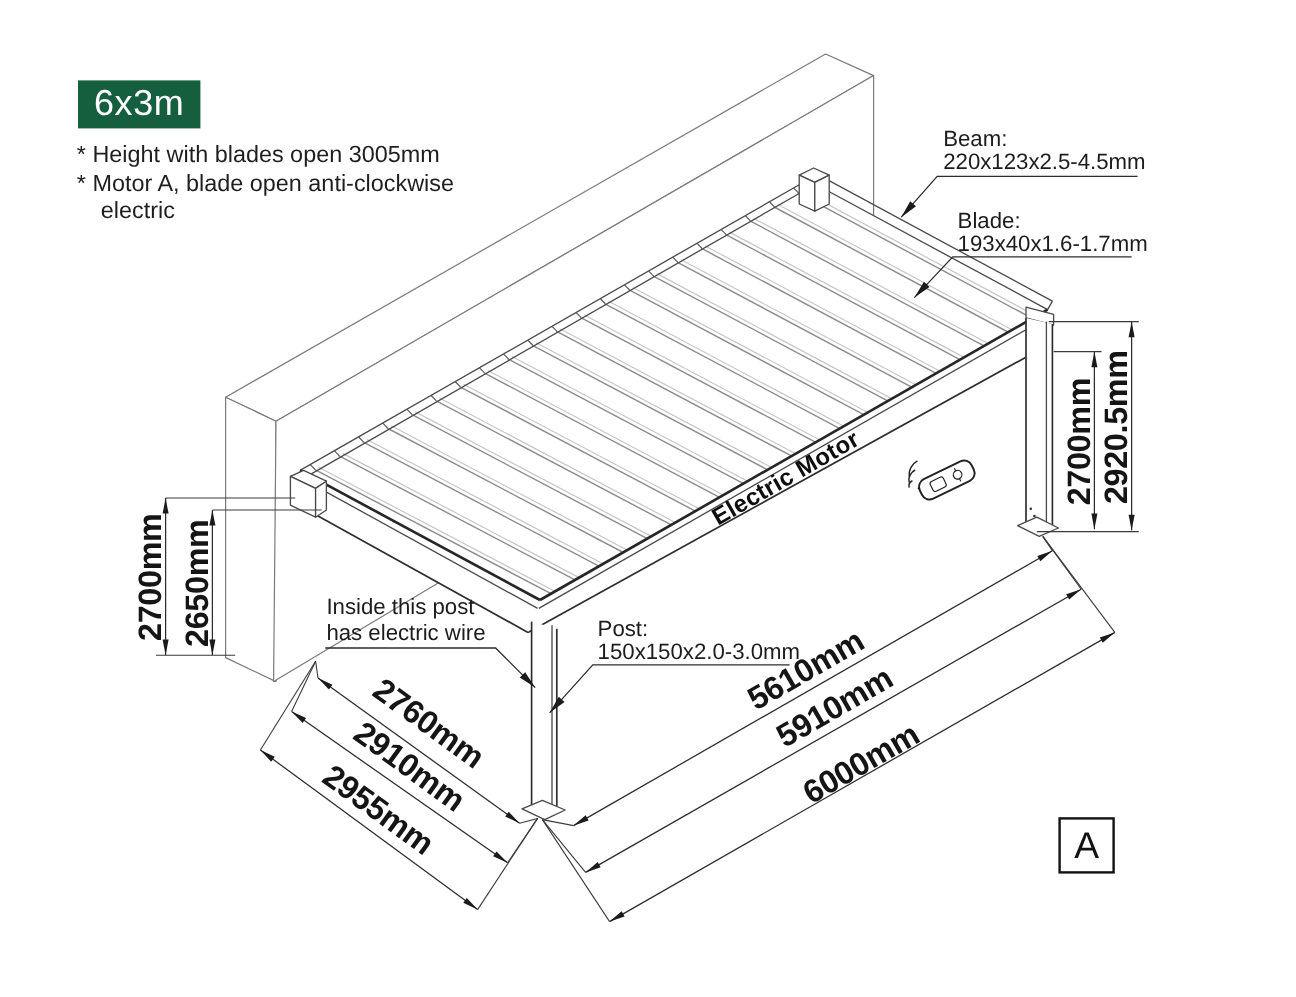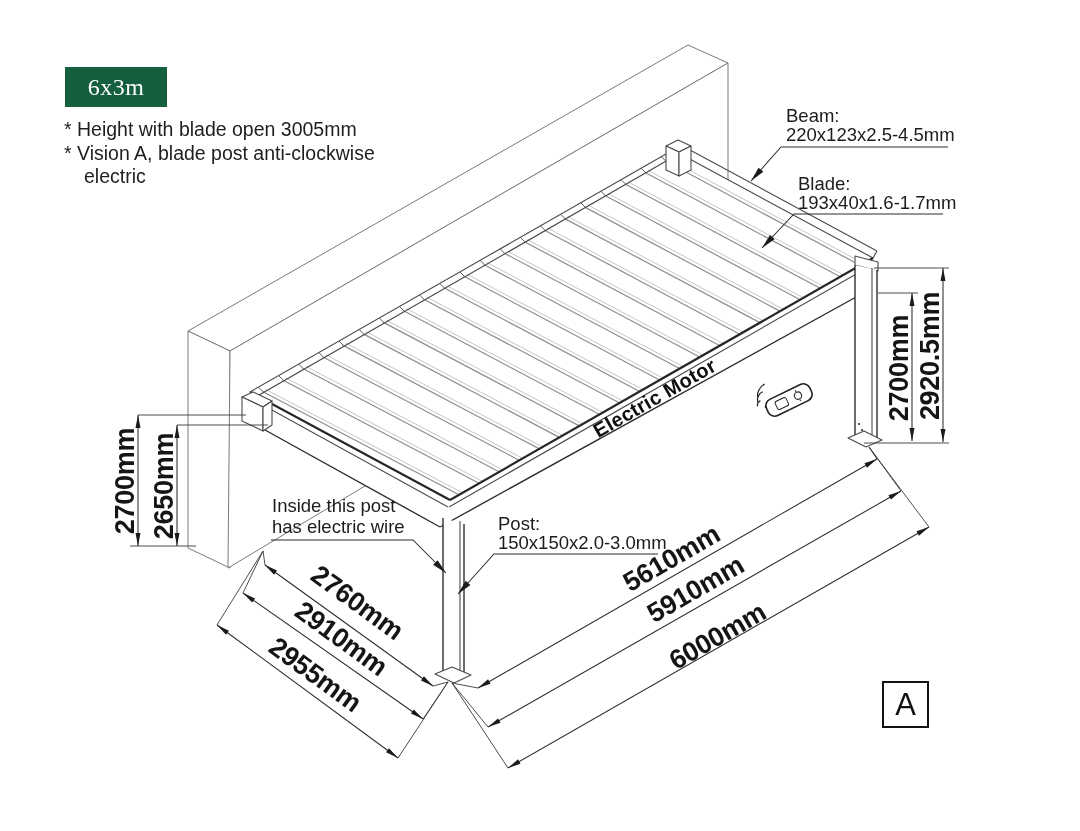--- a/index.html
+++ b/index.html
@@ -1,21 +1,21 @@
 <!DOCTYPE html>
 <html><head>
 <meta charset="utf-8">
 <style>
   html,body{margin:0;padding:0;background:#ffffff;}
   body{width:1080px;height:831px;position:relative;font-family:"Liberation Sans",sans-serif;}
   .stage{position:absolute;left:0;top:0;width:1080px;height:831px;background:#fff;overflow:hidden;}
   svg{position:absolute;left:0;top:0;}
 
   .badge{position:absolute;left:65px;top:67px;width:102px;height:40px;background:#155e3e;color:#fff;
-         display:flex;align-items:center;justify-content:center;font-size:24px;letter-spacing:.5px;font-family:Liberation Serif, serif;}
+         display:flex;align-items:center;justify-content:center;font-size:30px;letter-spacing:.5px;}
   .notes{position:absolute;left:64px;top:118px;font-size:19.5px;line-height:23.5px;color:#1e1e1e;}
   .notes .indent{padding-left:20px;}
   .viewbox{position:absolute;left:882px;top:681px;width:43px;height:43px;border:2.5px solid #121212;
            display:flex;align-items:center;justify-content:center;font-size:31px;color:#121212;background:#fff;}
 
   
   .w{stroke:#7a7a7a;stroke-width:1;fill:#ffffff;stroke-linejoin:round;}
   .rfill{fill:#ffffff;stroke:none;}
   .rl{stroke:#4a4a4a;stroke-width:1.1;fill:none;}
   .rlf{stroke:#4a4a4a;stroke-width:1.1;fill:#ffffff;stroke-linejoin:round;}
@@ -262,19 +262,19 @@
       <text class="co" x="498" y="549">150x150x2.0-3.0mm</text>
       <text class="co" x="272" y="512">Inside this post</text>
       <text class="co" x="272" y="533">has electric wire</text>
       <text class="motor" transform="translate(658,404) rotate(-29.8)" text-anchor="middle">Electric Motor</text>
     </g>
   </svg>
 
   <div class="badge">6x3m</div>
 
   <div class="notes">
-    <div>* Height with blade open 3005mm</div>
-    <div>* Vision A, blade post anti-clockwise</div>
+    <div>* Height with blades open 3005mm</div>
+    <div>* Motor A, blade open anti-clockwise</div>
     <div class="indent">electric</div>
   </div>
 
   <div class="viewbox">A</div>
 </div>
 
 </body></html>

